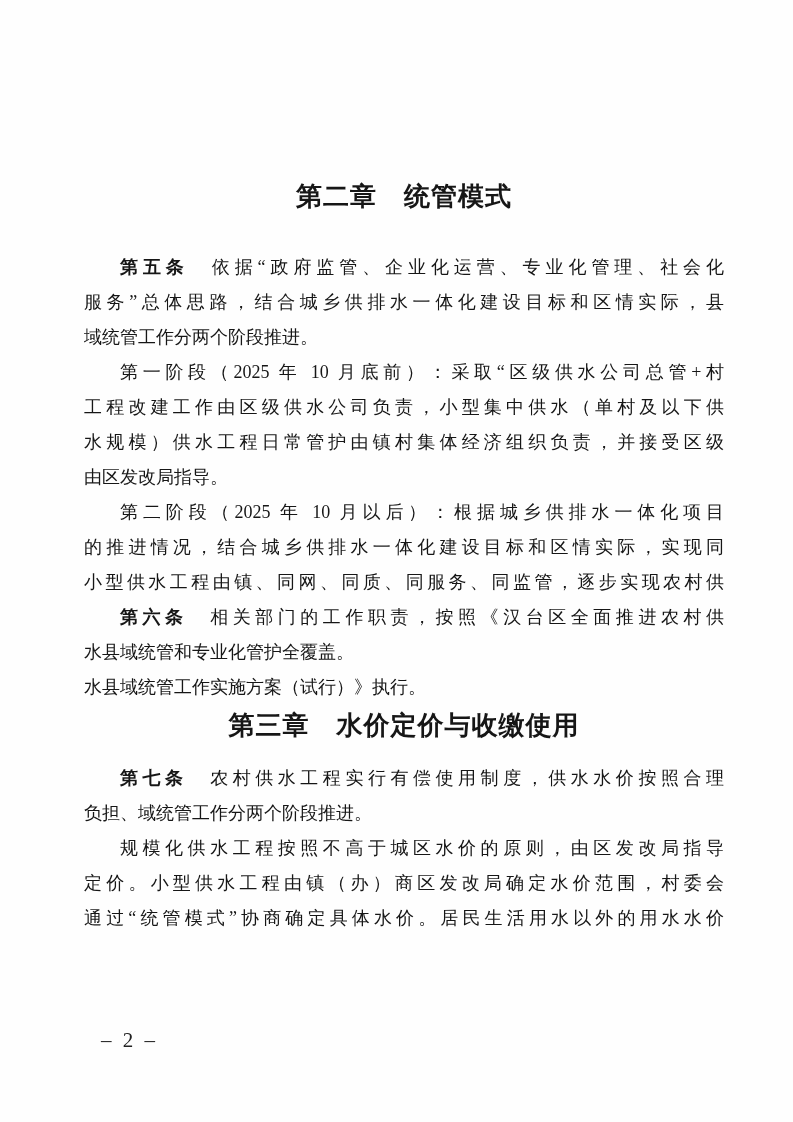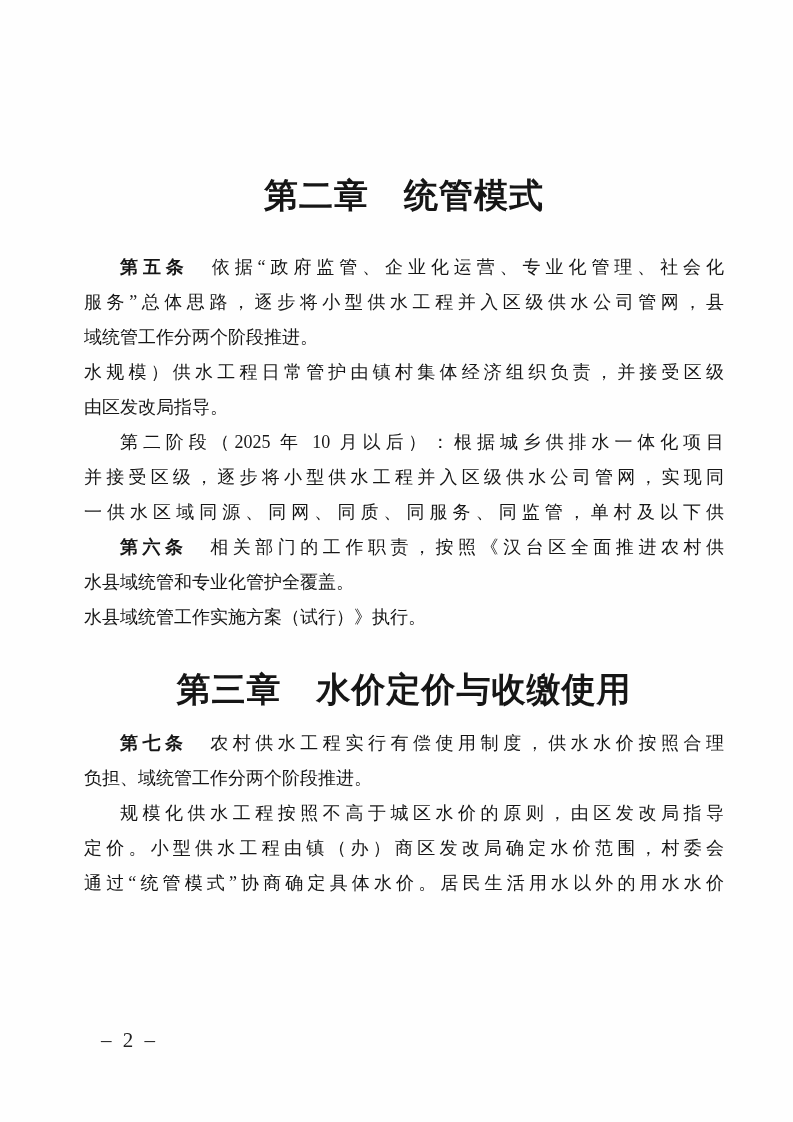--- a/index.html
+++ b/index.html
@@ -9,30 +9,29 @@
     height: 1122px;
     background: #fefefe;
     color: #161616;
     font-family: "Liberation Serif", "DejaVu Serif", serif;
     overflow: hidden;
   }
   .doc {
     padding: 176px 69px 0 84px;
   }
   .chapter {
-    font-family: Liberation Serif, serif;
+    font-family: Liberation Sans, sans-serif;
     font-weight: bold;
-    font-size: 34px;
+    font-size: 26px;
     line-height: 40px;
     text-align: center;
     margin: 0 0 34px 0;
     letter-spacing: 1px;
   }
   .chapter.second {
-    margin-top: 35px;
     margin-bottom: 16px;
   }
   .line {
     margin: 0;
     font-size: 18px;
     line-height: 35px;
     text-align: justify;
     text-justify: inter-ideograph;
   }
   .line.just { text-align-last: justify; }
@@ -51,27 +50,29 @@
     color: #222;
   }
 </style>
 </head>
 <body>
 
 <div class="page">
   <main class="doc">
       <h2 class="chapter">第二章　统管模式</h2>
       <p class="line first just"><b>第五条</b>　依据“政府监管、企业化运营、专业化管理、社会化</p>
-      <p class="line just">服务”总体思路，逐步将小型供水工程并入区级供水公司管网，县</p>
+      <p class="line just">服务”总体思路，结合城乡供排水一体化建设目标和区情实际，县</p>
       <p class="line">域统管工作分两个阶段推进。</p>
+      <p class="line first just">第一阶段（2025 年 10 月底前）：采取“区级供水公司总管+村</p>
+      <p class="line just">工程改建工作由区级供水公司负责，小型集中供水（单村及以下供</p>
       <p class="line just">水规模）供水工程日常管护由镇村集体经济组织负责，并接受区级</p>
       <p class="line">由区发改局指导。</p>
       <p class="line first just">第二阶段（2025 年 10 月以后）：根据城乡供排水一体化项目</p>
-      <p class="line just">并接受区级，逐步将小型供水工程并入区级供水公司管网，实现同</p>
-      <p class="line just">一供水区域同源、同网、同质、同服务、同监管，单村及以下供</p>
+      <p class="line just">的推进情况，结合城乡供排水一体化建设目标和区情实际，实现同</p>
+      <p class="line just">小型供水工程由镇、同网、同质、同服务、同监管，逐步实现农村供</p>
       <p class="line first just"><b>第六条</b>　相关部门的工作职责，按照《汉台区全面推进农村供</p>
       <p class="line">水县域统管和专业化管护全覆盖。</p>
       <p class="line">水县域统管工作实施方案（试行）》执行。</p>
       <h2 class="chapter second">第三章　水价定价与收缴使用</h2>
       <p class="line first just"><b>第七条</b>　农村供水工程实行有偿使用制度，供水水价按照合理</p>
       <p class="line">负担、域统管工作分两个阶段推进。</p>
       <p class="line first just">规模化供水工程按照不高于城区水价的原则，由区发改局指导</p>
       <p class="line just">定价。小型供水工程由镇（办）商区发改局确定水价范围，村委会</p>
       <p class="line just">通过“统管模式”协商确定具体水价。居民生活用水以外的用水水价</p>
     </main>

